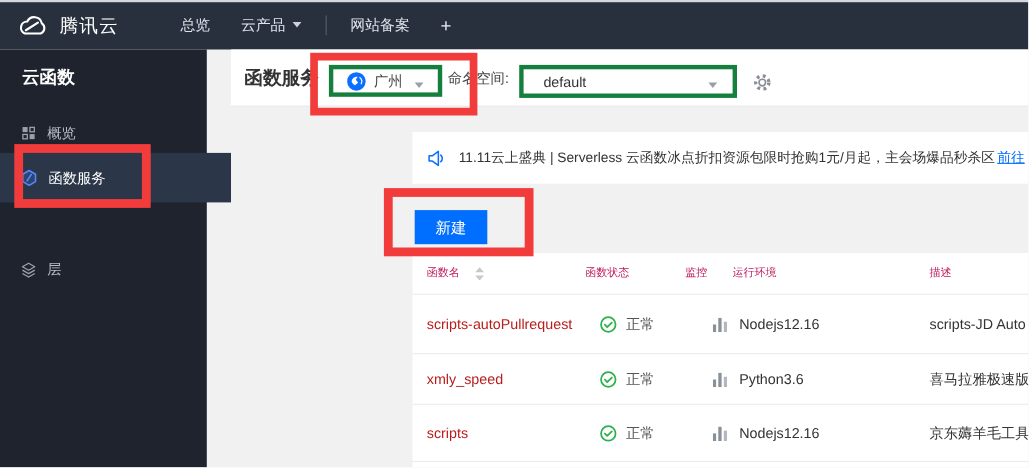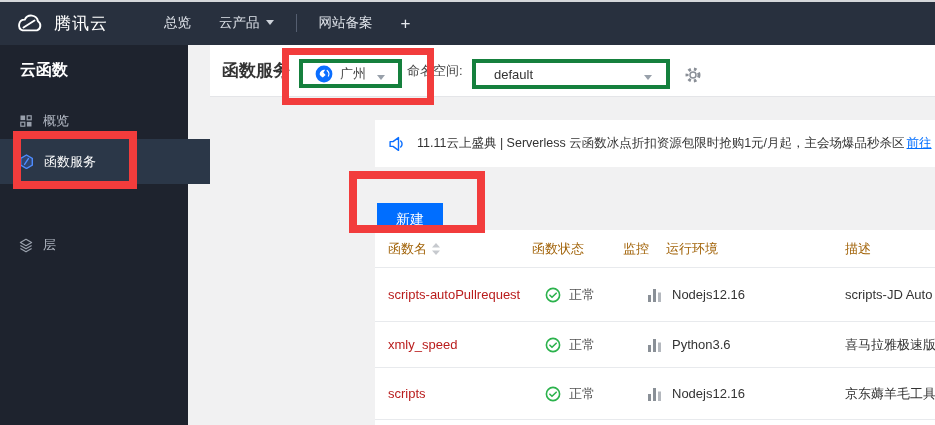--- a/index.html
+++ b/index.html
@@ -47,26 +47,26 @@
   .ns-box .caret-gy{position:absolute;right:14px;top:12px;}
   .gear{position:absolute;left:474px;top:21px;display:flex;cursor:pointer;}
 
   
   .banner{left:375px;top:120px;width:560px;height:47px;background:#fff;display:flex;align-items:center;
           white-space:nowrap;overflow:hidden;}
   .banner .spk{margin-left:13px;display:flex;flex:none;}
   .banner .txt{margin-left:12px;font-size:12.5px;color:#333;}
   .banner .lnk{color:#006eff;text-decoration:underline;cursor:pointer;margin-left:2px;font-size:12.5px;}
 
-  .btn-create{left:377px;top:203px;width:66px;height:31px;background:#006eff;color:#fff;
+  .btn-create{left:377px;top:191px;width:66px;height:31px;background:#006eff;color:#fff;
               font-size:14px;text-align:center;line-height:31px;cursor:pointer;border:none;}
 
   .tcard{left:375px;top:230px;width:560px;height:195px;background:#fff;}
   .thead{position:relative;height:38px;border-bottom:1px solid #e8eaed;}
-  .thc{position:absolute;top:0;height:38px;line-height:38px;font-size:13px;color:#a16207;}
+  .thc{position:absolute;top:0;height:38px;line-height:38px;font-size:10px;color:#be185d;}
   .trow{position:relative;border-bottom:1px solid #e8eaed;}
   .tc{position:absolute;top:0;font-size:13px;color:#333;}
   .tc.link{color:#b91c1c;cursor:pointer;}
   .tc.status-txt{color:#555;}
   .cell-name{left:13px;}
   .cell-sicon{left:170px;}
   .cell-stxt{left:194px;}
   .cell-mon{left:273px;cursor:pointer;}
   .cell-rt{left:297px;}
   .cell-desc{left:470px;white-space:nowrap;}

